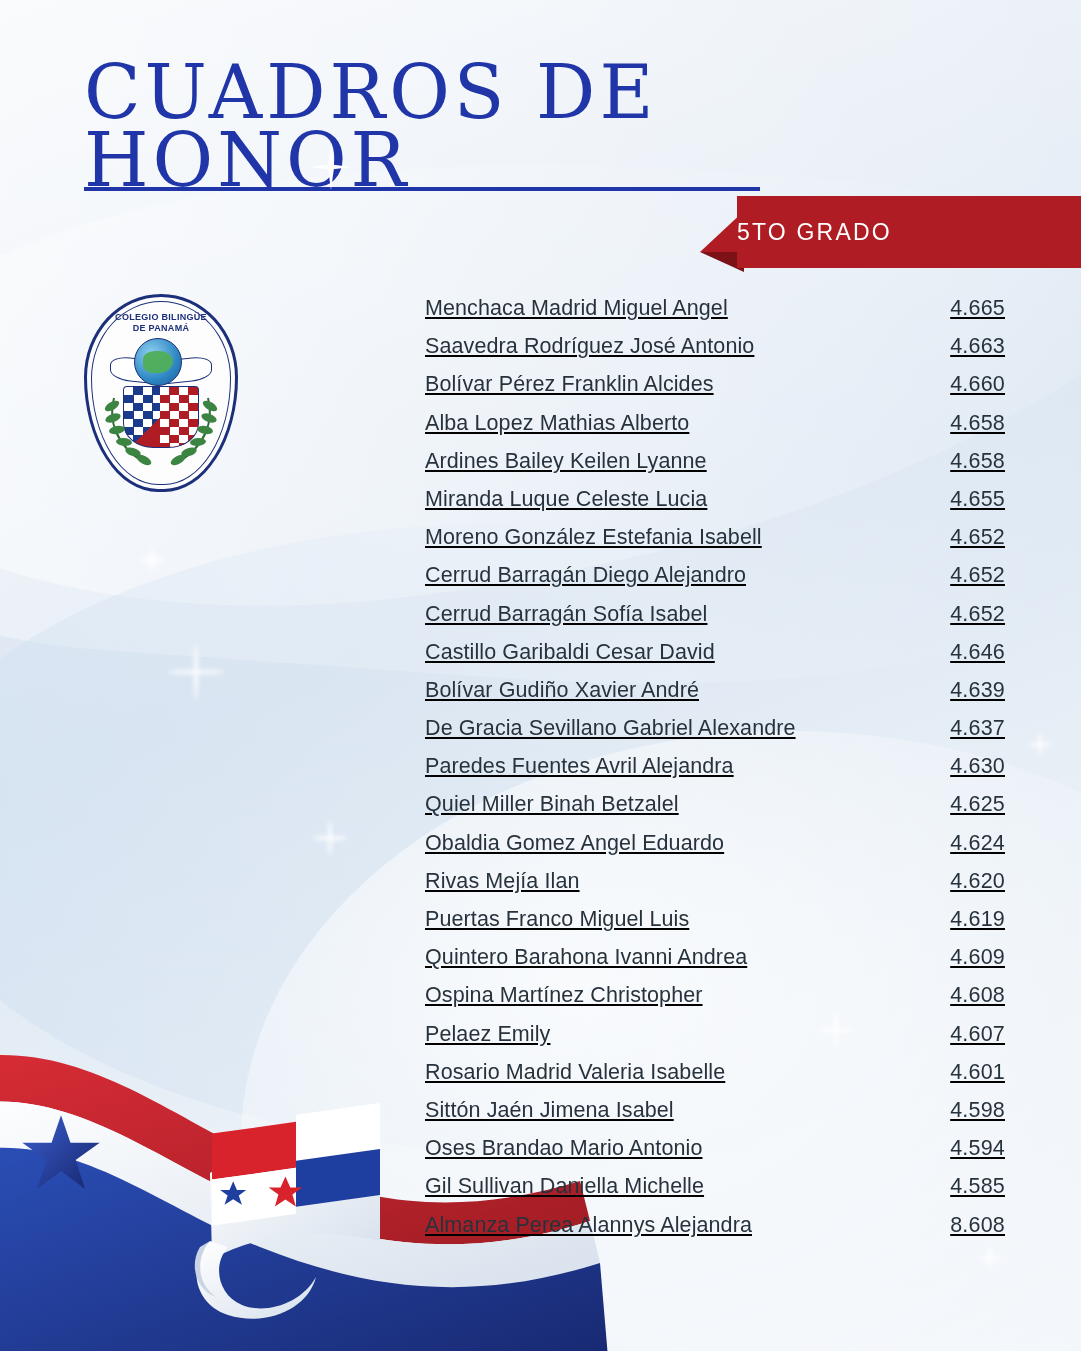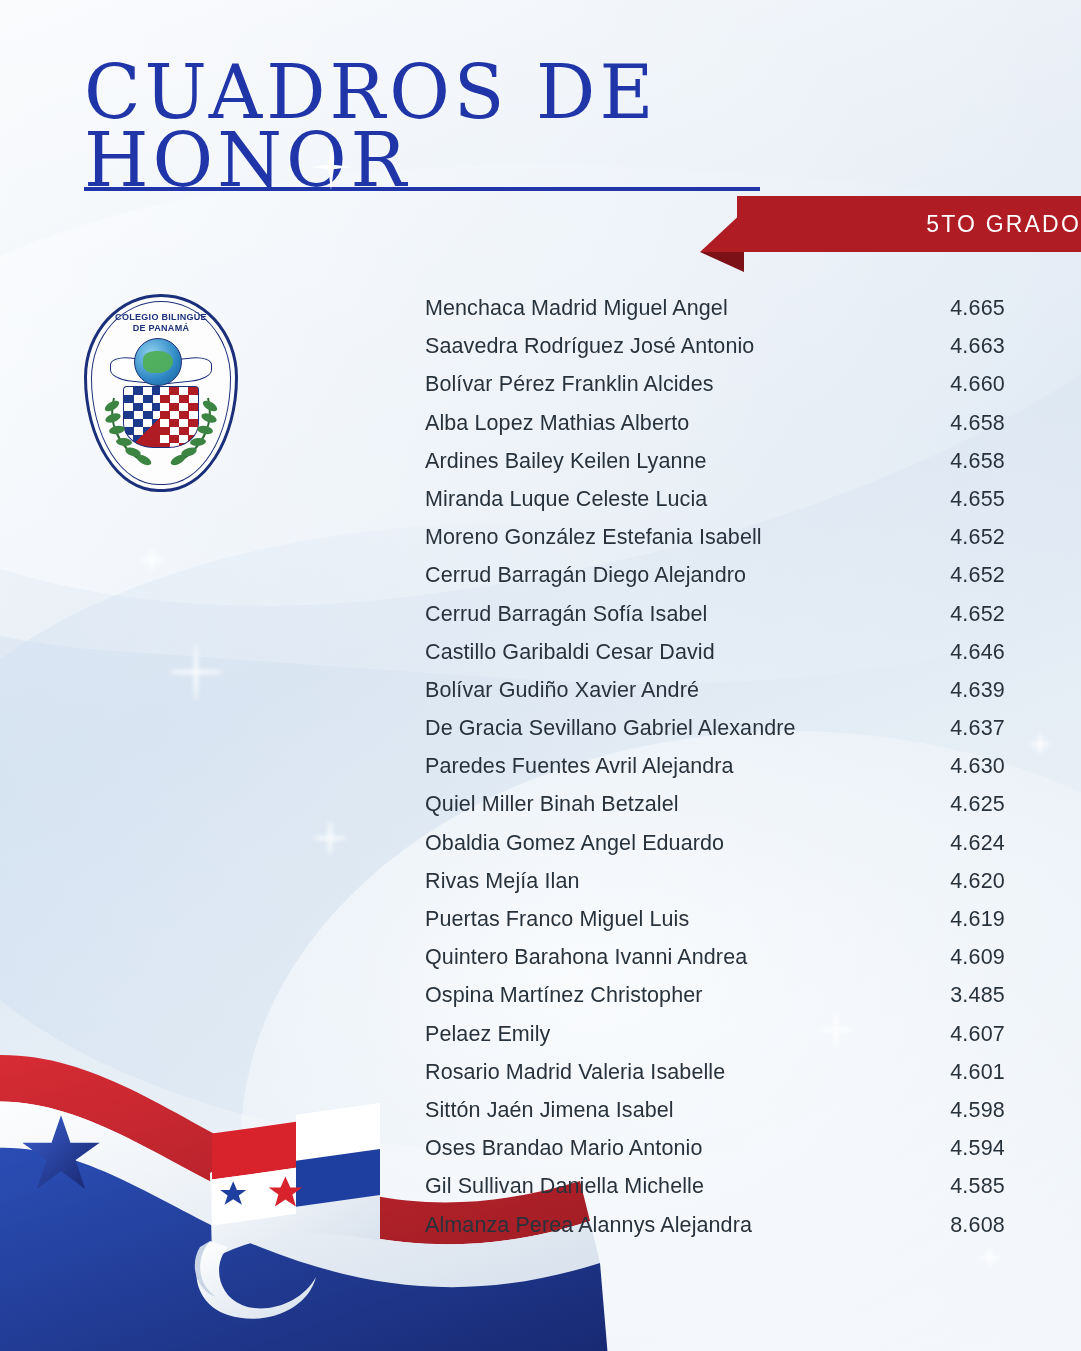--- a/index.html
+++ b/index.html
@@ -142,25 +142,25 @@
     background: #fff;
     clip-path: polygon(0 50%, 50% 30%, 100% 50%, 50% 70%);
   }
 
   
   .ribbon {
     position: absolute;
     top: 196px;
     left: 737px;
     width: 344px;
-    height: 56px;
+    height: 72px;
     background: #b01c24;
     display: flex;
     align-items: center;
-    justify-content: flex-end;
+    justify-content: flex-start;
     z-index: 8;
   }
   .ribbon-notch {
     position: absolute;
     top: 196px;
     left: 700px;
     width: 60px;
     height: 56px;
     background: #b01c24;
     clip-path: polygon(100% 0, 100% 100%, 0 100%);
@@ -275,20 +275,21 @@
   }
   .laurel svg { width: 100%; height: 100%; }
 
   
   .list {
     position: absolute;
     top: 296px;
     left: 425px;
     width: 580px;
     z-index: 8;
+    text-decoration: underline;
   }
   .row {
     display: flex;
     align-items: baseline;
     height: 38.2px;
   }
   .name {
     flex: 1 1 auto;
     color: #27323c;
     font-size: 21.5px;
@@ -480,21 +481,21 @@
     <div class="row">
         <span class="name">Puertas Franco Miguel Luis</span>
         <span class="score">4.619</span>
       </div>
     <div class="row">
         <span class="name">Quintero Barahona Ivanni Andrea</span>
         <span class="score">4.609</span>
       </div>
     <div class="row">
         <span class="name">Ospina Martínez Christopher</span>
-        <span class="score">3.485</span>
+        <span class="score">4.608</span>
       </div>
     <div class="row">
         <span class="name">Pelaez Emily</span>
         <span class="score">4.607</span>
       </div>
     <div class="row">
         <span class="name">Rosario Madrid Valeria Isabelle</span>
         <span class="score">4.601</span>
       </div>
     <div class="row">

